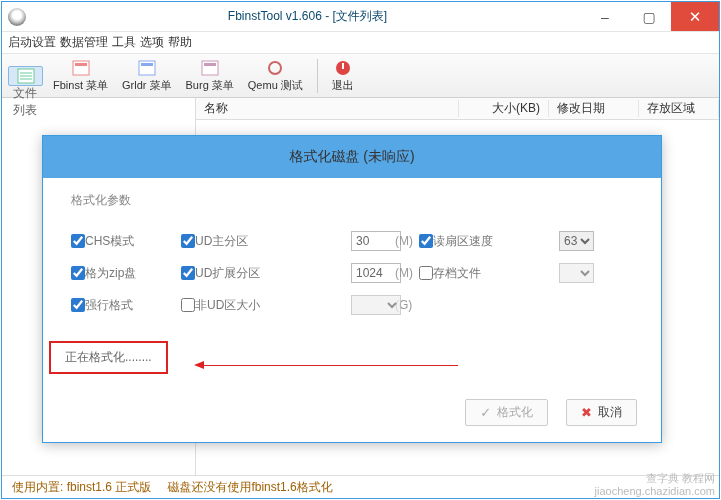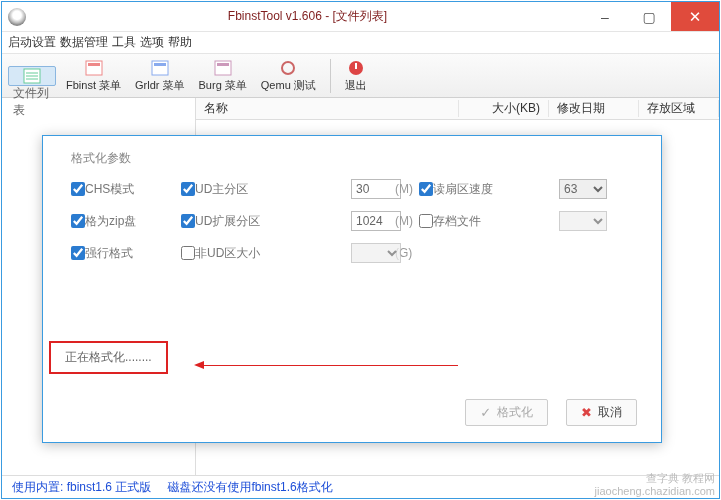--- a/index.html
+++ b/index.html
@@ -2,21 +2,21 @@
 <html><head>
 <meta charset="utf-8">
 <style>
 * { box-sizing: border-box; margin: 0; padding: 0; font-family: "Microsoft YaHei", "Segoe UI", Tahoma, sans-serif; }
 body { background: #fff; width: 721px; height: 500px; overflow: hidden; position: relative; }
 
 .window { border: 1px solid #3a9be0; width: 719px; height: 498px; position: absolute; left: 1px; top: 1px; display: flex; flex-direction: column; background: #fff; }
 
 .titlebar { height: 30px; background: #fff; display: flex; align-items: center; border-bottom: 1px solid #e5e5e5; }
 .titlebar .icon { width: 18px; height: 18px; margin: 0 6px; background: radial-gradient(circle at 50% 40%, #fff 30%, #bbb 55%, #888 70%); border-radius: 50%; }
-.titlebar .title { flex: 1; text-align: center; font-size: 12px; color: #7f1d1d; }
+.titlebar .title { flex: 1; text-align: center; font-size: 12px; color: #0c4a6e; }
 .win-btns { display: flex; height: 100%; }
 .win-btn { width: 44px; display: flex; align-items: center; justify-content: center; font-size: 14px; color: #555; }
 .win-btn.close { background: #e04b3c; color: #fff; width: 48px; font-size: 15px; }
 
 .menubar { height: 22px; display: flex; align-items: center; padding: 0 6px; gap: 4px; font-size: 12px; color: #333; border-bottom: 1px solid #e5e5e5; }
 
 .toolbar { height: 44px; display: flex; align-items: center; padding: 0 6px; gap: 6px; border-bottom: 1px solid #d0d0d0; background: linear-gradient(#fbfbfb,#efefef); }
 .tool { display: flex; flex-direction: column; align-items: center; font-size: 11px; color: #333; padding: 1px 4px; gap: 1px; }
 .tool.sel { border: 1px solid #8ab6e0; background: #d6e8f7; border-radius: 2px; }
 .tool-ico { width: 20px; height: 18px; display: flex; align-items: center; justify-content: center; }
@@ -24,31 +24,31 @@
 
 .diskrow { height: 26px; display: flex; align-items: center; padding: 0 10px; gap: 8px; font-size: 12px; border-bottom: 1px solid #ddd; }
 .diskrow select { flex: 1; height: 20px; font-size: 12px; border: 1px solid #aaa; padding: 0 4px; }
 
 .content { flex: 1; display: flex; border-bottom: 1px solid #ddd; position: relative; }
 .leftpane { width: 194px; border-right: 1px solid #ddd; }
 .rightpane { flex: 1; display: flex; flex-direction: column; }
 .cols { height: 22px; display: flex; align-items: center; font-size: 12px; color: #333; border-bottom: 1px solid #ddd; background: #fafafa; }
 .col { padding: 0 8px; border-right: 1px solid #e5e5e5; }
 
-.statusbar { height: 22px; display: flex; align-items: center; padding: 0 10px; gap: 16px; font-size: 12px; color: #1d4ed8; }
+.statusbar { height: 22px; display: flex; align-items: center; padding: 0 10px; gap: 16px; font-size: 12px; color: #a16207; }
 
 .dialog { position: absolute; left: 42px; top: 135px; width: 620px; height: 308px; border: 1px solid #3a9be0; background: #fff; box-shadow: 0 2px 12px rgba(0,0,0,.25); display: flex; flex-direction: column; }
 .dlg-title { height: 42px; background: #56a7e6; color: #333; display: flex; align-items: center; justify-content: center; font-size: 14px; }
 .dlg-body { flex: 1; padding: 14px 28px 10px; font-size: 12px; color: #777; position: relative; }
-.group-label { font-size: 12px; color: #888; margin-bottom: 12px; }
+.group-label { font-size: 12px; color: #888; margin-bottom: 22px; }
 .grid { display: grid; grid-template-columns: 110px 170px 44px 24px 140px 60px; row-gap: 12px; align-items: center; }
 .cb { display: flex; align-items: center; gap: 0; }
 .cb input { width: 14px; height: 14px; accent-color: #2a7bd0; }
 .num { width: 50px; height: 20px; border: 1px solid #bbb; padding: 0 4px; font-size: 12px; color: #666; }
-.sel { width: 48px; height: 20px; border: 1px solid #bbb; font-size: 12px; color: #666; }
+.sel { width: 35px; height: 20px; border: 1px solid #bbb; font-size: 12px; color: #666; }
 .unit { color: #999; }
 
 .status-box { position: absolute; left: 6px; bottom: 68px; border: 2px solid #d22; padding: 6px 14px; font-size: 12px; color: #666; }
 .arrow { position: absolute; left: 155px; bottom: 76px; width: 260px; height: 1px; background: #d22; }
 .arrow::before { content: ""; position: absolute; left: -8px; top: -4px; border: 4px solid transparent; border-right: 10px solid #d22; }
 
 .dlg-btns { position: absolute; right: 24px; bottom: 16px; display: flex; gap: 18px; }
 .btn { display: flex; align-items: center; gap: 6px; padding: 4px 14px; border: 1px solid #ccc; border-radius: 2px; font-size: 12px; color: #aaa; background: #fafafa; }
 .btn.enabled { color: #444; }
 .btn .ico { font-size: 13px; }
@@ -150,20 +150,21 @@
     </div>
   </div>
 
   <div class="statusbar">
     <span>使用内置: fbinst1.6 正式版</span>
     <span>磁盘还没有使用fbinst1.6格式化</span>
   </div>
 </div>
 
 <div class="dialog">
+  <div class="dlg-title">格式化磁盘 (未响应)</div>
   <div class="dlg-body">
     <div class="group-label">格式化参数</div>
     <div class="grid">
 
       <label class="cb">
           <input type="checkbox" checked="" style="">
           <span>CHS模式</span>
         </label>
       <label class="cb">
           <input type="checkbox" checked="" style="">

